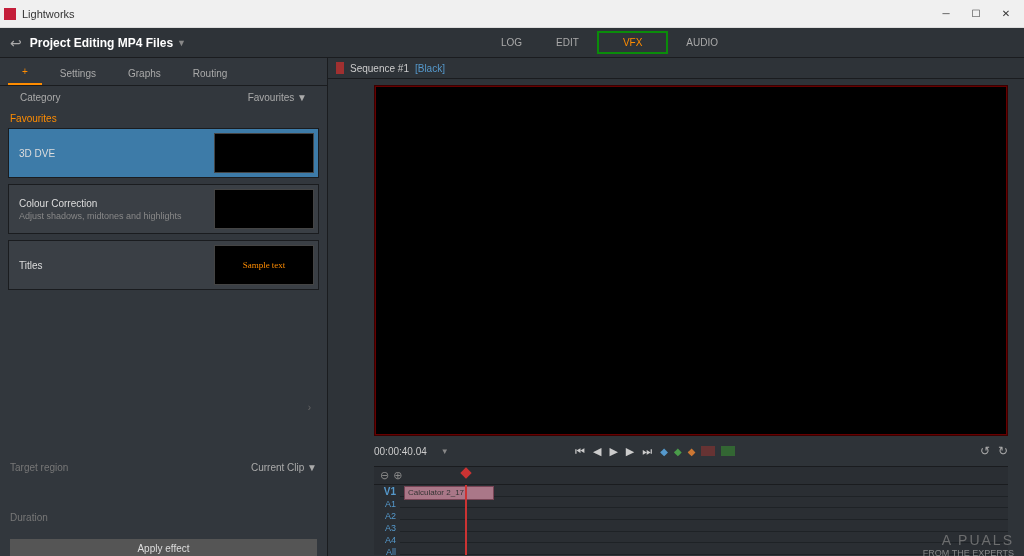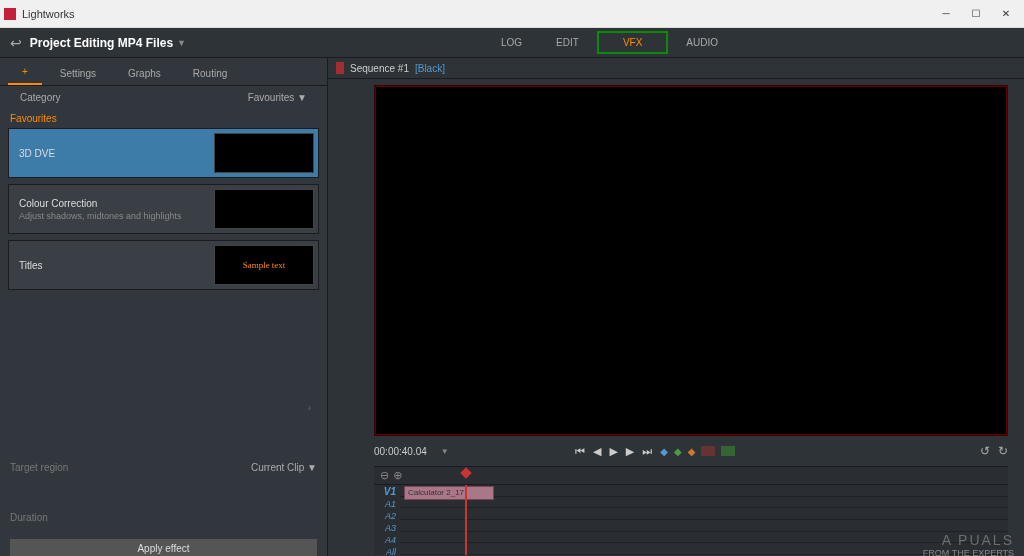--- a/index.html
+++ b/index.html
@@ -81,21 +81,21 @@
     .timeline-area { height: 88px; background: #2a2e33; border-top: 1px solid #1a1c1f; margin: 4px 16px 10px 46px; }
     .timeline-ruler { height: 18px; display: flex; align-items: center; position: relative; border-bottom: 1px solid #1a1c1f; }
     .zoom-controls { display: flex; gap: 4px; padding: 0 6px; color: #888; font-size: 11px; }
     .time-marks { display: flex; flex: 1; justify-content: space-between; padding: 0 8px; }
     .time-mark { color: #888; font-size: 9px; }
     .playhead { position: absolute; left: 88px; top: 2px; width: 8px; height: 8px; background: #cc3333; transform: rotate(45deg); }
     .playhead-line { position: absolute; left: 91px; top: 18px; width: 2px; height: 70px; background: #cc3333; z-index: 5; }
     
     .tracks { display: flex; height: 70px; }
     .track-labels { width: 26px; background: #2a2e33; display: flex; flex-direction: column; }
-    .track-label { color: #5599cc; font-size: 9px; padding: 1px 4px; text-align: left; flex: 1; display: flex; align-items: center; justify-content: flex-end; font-style: italic; }
+    .track-label { color: #5599cc; font-size: 9px; padding: 1px 4px; text-align: left; flex: 1; display: flex; align-items: center; justify-content: flex-end; }
     .track-label.v1 { font-weight: bold; font-size: 10px; }
     .track-rows { flex: 1; display: flex; flex-direction: column; position: relative; }
     .track-row { flex: 1; border-bottom: 1px solid #1e2226; position: relative; }
     .clip { position: absolute; left: 4px; top: 1px; width: 90px; height: 14px; background: #aa7788; border: 1px solid #774455; color: #333; font-size: 8px; padding: 1px 3px; overflow: hidden; }
     
     .watermark { position: absolute; bottom: 6px; right: 10px; color: #aaa; font-size: 9px; text-align: right; opacity: 0.7; }
     .watermark-main { font-size: 14px; letter-spacing: 2px; color: #888; }
   </style>
 </head>
 <body>

